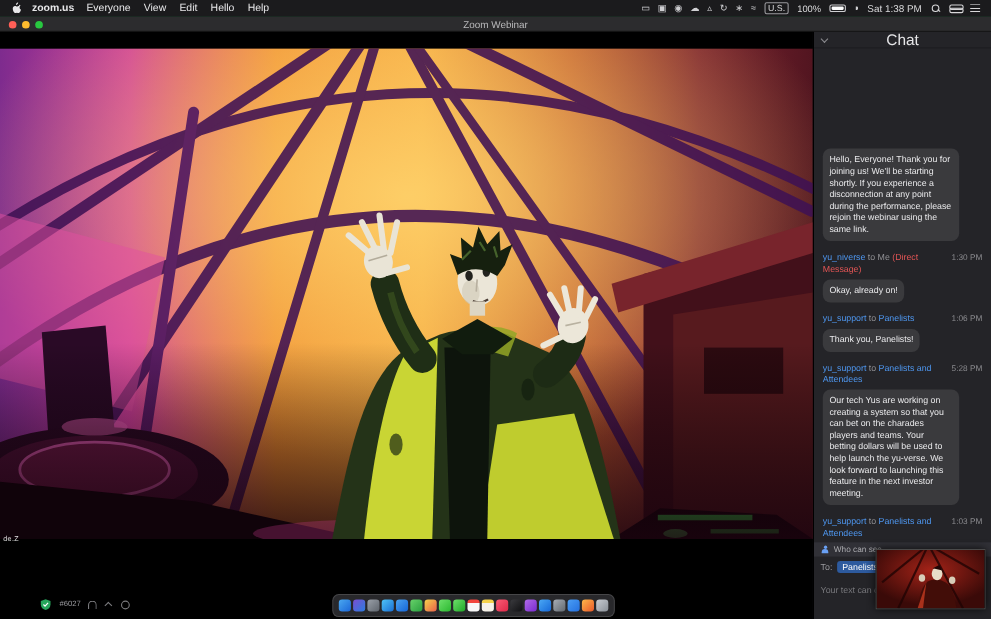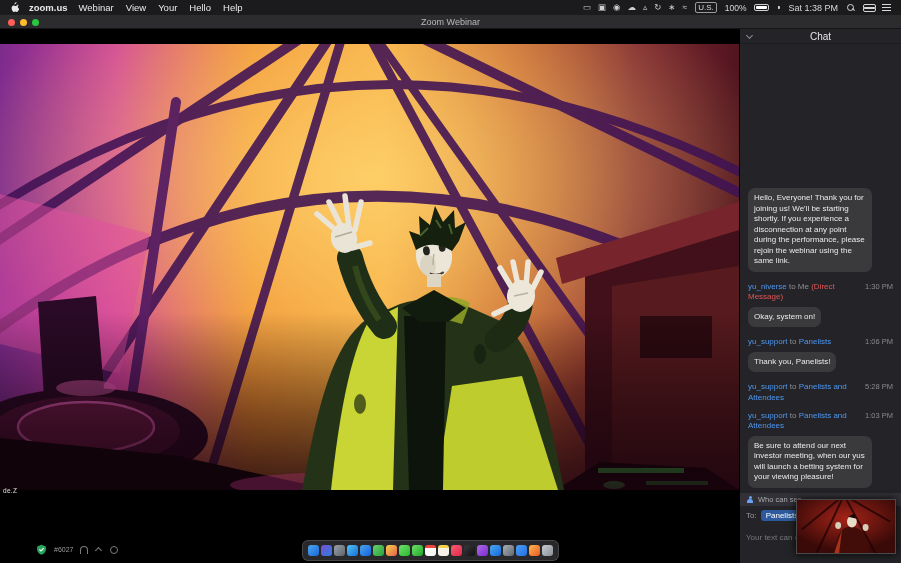--- a/index.html
+++ b/index.html
@@ -45,21 +45,21 @@
   .zoom-controls{position:absolute;left:36px;bottom:8px;display:flex;align-items:center;gap:7px}
   .meeting-code{font-size:7px;color:#9a9a9e}
   .zc-ic{width:8px;height:8px;opacity:.8}
   .ic-headset{border:1px solid #9a9a9e;border-bottom:none;border-radius:5px 5px 0 0}
   .ic-caret{position:relative}
   .ic-caret::before{content:"";position:absolute;left:1px;top:2px;width:4px;height:4px;border-left:1.3px solid #9a9a9e;border-bottom:1.3px solid #9a9a9e;transform:rotate(135deg)}
   .ic-gear{border:1.3px solid #9a9a9e;border-radius:50%}
 
   
   .chat-panel{position:relative;flex:1;background:#242428;border-left:1px solid #000;display:flex;flex-direction:column;overflow:hidden}
-  .chat-header{position:relative;height:15px;flex:0 0 15px;display:flex;align-items:center;justify-content:center;font-size:10px;color:#e6e6e8;border-bottom:1px solid #1d1d20}
+  .chat-header{position:relative;height:15px;flex:0 0 15px;display:flex;align-items:center;justify-content:center;font-size:14px;color:#e6e6e8;border-bottom:1px solid #1d1d20}
   .chat-collapse{position:absolute;left:7px;top:4px;width:5px;height:5px;border-left:1.3px solid #8a8a8e;border-bottom:1.3px solid #8a8a8e;transform:rotate(-45deg)}
   .chat-messages{flex:1;overflow:hidden;display:flex;flex-direction:column;justify-content:flex-end;align-items:flex-start;padding:0 8px 2px}
   .msg-header{position:relative;width:100%;margin:7px 0 1px;font-size:8px;line-height:1.3;color:#8f8f93;padding-right:36px}
   .sender{color:#4e97f0}
   .recipient.blue{color:#4e97f0}
   .recipient.gray{color:#8f8f93}
   .suffix{color:#e25555}
   .time{position:absolute;right:0;top:0;font-size:7.5px;color:#8a8a8e}
   .bubble{background:#3a3a3d;color:#e9e9eb;font-size:8px;line-height:1.32;padding:5px 6px;border-radius:7px;margin:3px 0;max-width:124px}
   .chat-footer{flex:0 0 auto}
@@ -86,23 +86,23 @@
 <div class="screen">
 
   <div class="menubar">
     <span class="apple">
       <svg width="9" height="11" viewBox="0 0 9 11">
           <path fill="#e8e8ea" d="M6.0 1.6c-.4.5-1 .9-1.5.9-.1-.6.2-1.2.5-1.6C5.4.4 6 .1 6.5 0c.1.6-.1 1.2-.5 1.6zM7.4 3.4c-.9 0-1.3.5-1.9.5-.7 0-1.1-.5-1.9-.5C2.6 3.4 1.6 4.3 1.6 5.9c0 1.8 1.3 4 2.3 4 .5 0 .9-.3 1.5-.3.6 0 .9.3 1.5.3 1 0 2.2-2.2 2.3-3.2-1-.4-1.4-1.1-1.4-1.9 0-.8.4-1.3 1-1.7-.4-.5-1-.7-1.4-.7z"></path>
         </svg>
     </span>
     <span class="mb-app">zoom.us</span>
     <span class="mb-menus">
-        <span class="mb-item">Webinar</span>
+        <span class="mb-item">Everyone</span>
         <span class="mb-item">View</span>
-        <span class="mb-item">Your</span>
+        <span class="mb-item">Edit</span>
         <span class="mb-item">Hello</span>
         <span class="mb-item">Help</span>
       </span>
     <span class="mb-right">
       <span class="mb-right" style="gap:7px">
           <span class="status-glyph">▭</span>
           <span class="status-glyph">▣</span>
           <span class="status-glyph">◉</span>
           <span class="status-glyph">☁</span>
           <span class="status-glyph">▵</span>
@@ -250,26 +250,26 @@
 
       <div class="chat-panel">
         <div class="chat-header">
           <span class="chat-collapse"></span>
           <span>Chat</span>
         </div>
 
         <div class="chat-messages">
             <div class="bubble">Hello, Everyone! Thank you for joining us! We'll be starting shortly. If you experience a disconnection at any point during the performance, please rejoin the webinar using the same link.</div>
             <div class="msg-header"><span class="sender">yu_niverse</span> to <span class="recipient gray">Me</span><span class="suffix"> (Direct Message)</span><span class="time">1:30 PM</span></div>
-            <div class="bubble">Okay, system on!</div>
+            <div class="bubble">Okay, already on!</div>
             <div class="msg-header"><span class="sender">yu_support</span> to <span class="recipient blue">Panelists</span><span class="time">1:06 PM</span></div>
             <div class="bubble">Thank you, Panelists!</div>
             <div class="msg-header"><span class="sender">yu_support</span> to <span class="recipient blue">Panelists and Attendees</span><span class="time">5:28 PM</span></div>
+            <div class="bubble">Our tech Yus are working on creating a system so that you can bet on the charades players and teams. Your betting dollars will be used to help launch the yu-verse. We look forward to launching this feature in the next investor meeting.</div>
             <div class="msg-header"><span class="sender">yu_support</span> to <span class="recipient blue">Panelists and Attendees</span><span class="time">1:03 PM</span></div>
-            <div class="bubble">Be sure to attend our next investor meeting, when our yus will launch a betting system for your viewing pleasure!</div>
           </div>
 
         <div class="chat-footer">
           <div class="privacy-bar">
             <span class="person-icon"></span>
             <span>Who can see</span>
           </div>
           <div class="to-row">
             <span>To:</span>
             <span class="to-pill">

